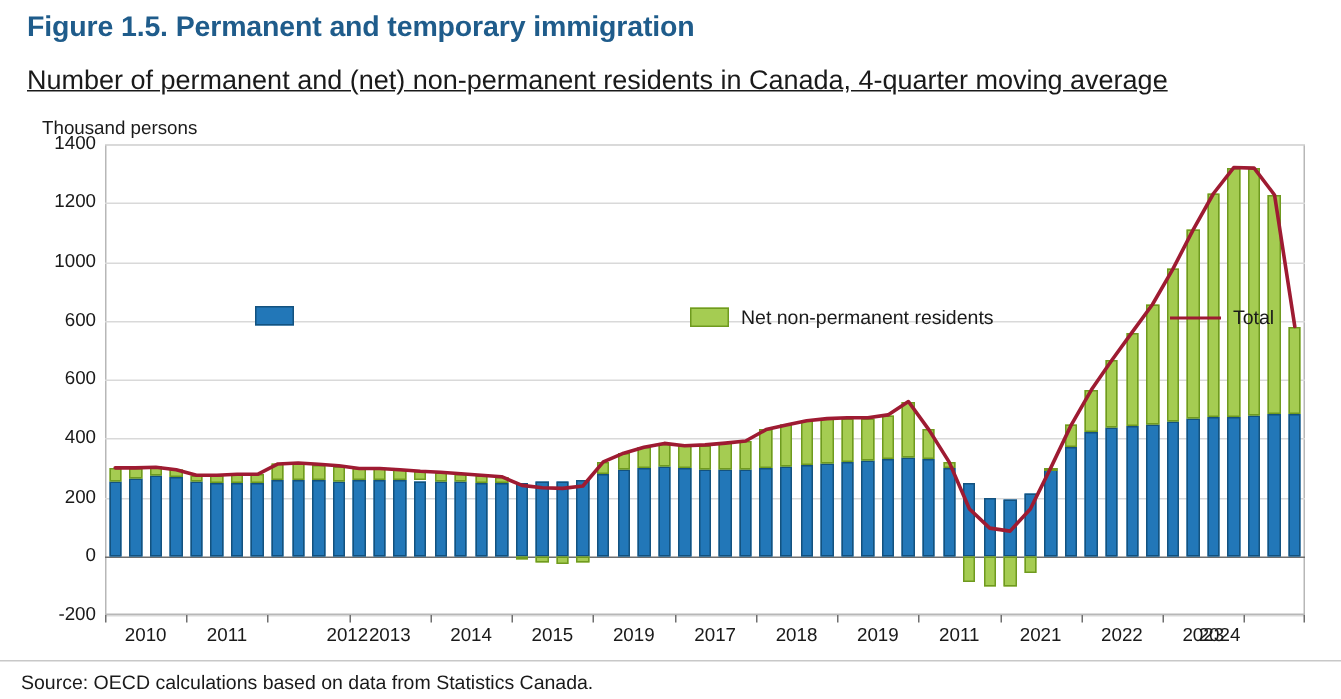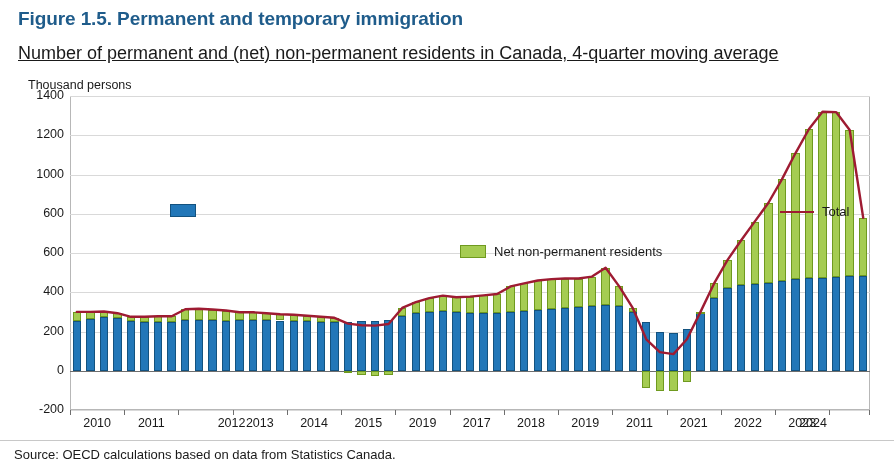--- a/index.html
+++ b/index.html
@@ -329,21 +329,21 @@
         <div class="bar bar-perm" style="left: 789.017px; top: 179.569px; width: 8.40678px; height: 95.1813px;"></div>
         <div class="bar bar-npr" style="left: 789.017px; width: 8.40678px; top: 121.675px; height: 57.8937px;"></div>
       </div>
     <svg class="overlay" id="lineoverlay" viewBox="0 0 800 314">
         <polyline points="6.8,215.9 20.3,215.9 33.9,215.5 47.5,217.2 61.0,220.8 74.6,220.8 88.1,220.2 101.7,220.2 115.3,213.3 128.8,212.7 142.4,213.5 155.9,214.5 169.5,216.3 183.1,216.3 196.6,217.2 210.2,218.2 223.7,218.8 237.3,219.8 250.8,220.8 264.4,221.8 278.0,227.6 291.5,229.2 305.1,229.6 318.6,228.0 332.2,211.9 345.8,206.1 359.3,202.1 372.9,199.6 386.4,201.2 400.0,200.6 413.6,199.4 427.1,198.0 440.7,190.4 454.2,187.4 467.8,184.5 481.4,183.1 494.9,182.5 508.5,182.5 522.0,180.6 535.6,171.7 549.2,190.4 562.7,211.9 576.3,243.3 589.8,256.1 603.4,258.1 616.9,243.3 630.5,215.9 644.1,187.4 657.6,163.9 671.2,144.2 684.7,125.6 698.3,107.0 711.9,83.4 725.4,57.3 739.0,33.0 752.5,15.7 766.1,16.1 779.7,34.0 793.2,121.7" fill="none" stroke="#9E1B32" stroke-width="2.4" stroke-linejoin="round" stroke-linecap="round"></polyline>
       </svg>
     <div id="legend">
         <div class="legend-item" style="left: 0px; top: 0px;">
           <span class="swatch swatch-perm"></span>
         </div>
-        <div class="legend-item" style="left: 290px; top: 0px; margin-top: 40px;">
+        <div class="legend-item" style="left: 290px; top: 0px;">
           <span class="swatch swatch-npr"></span>
           <span>Net non-permanent residents</span>
         </div>
         <div class="legend-item" style="left: 610px; top: 0px;">
           <span class="swatch swatch-line"></span>
           <span>Total</span>
         </div>
       </div>
   </div>
 

